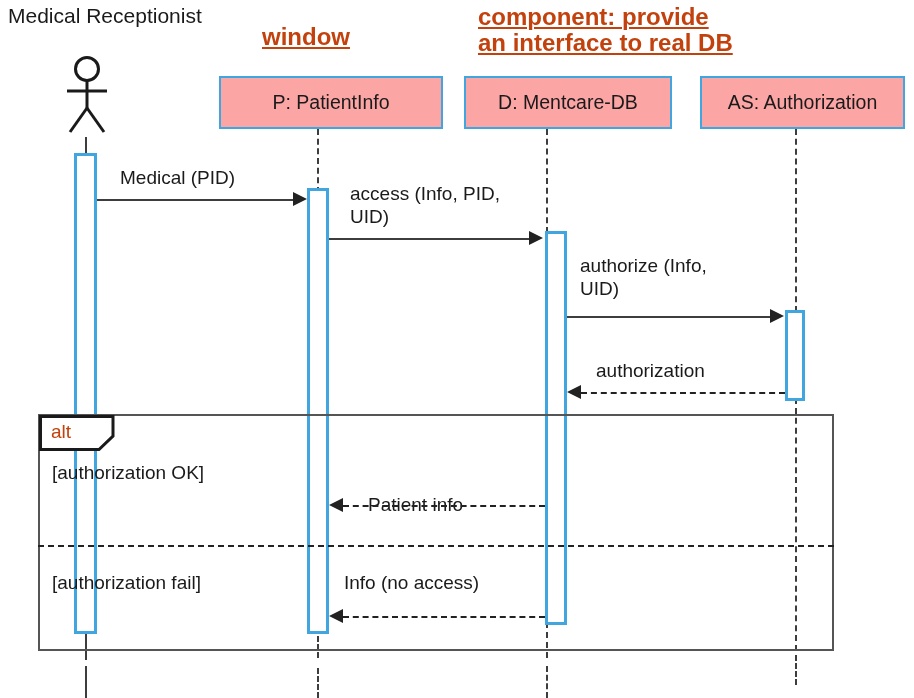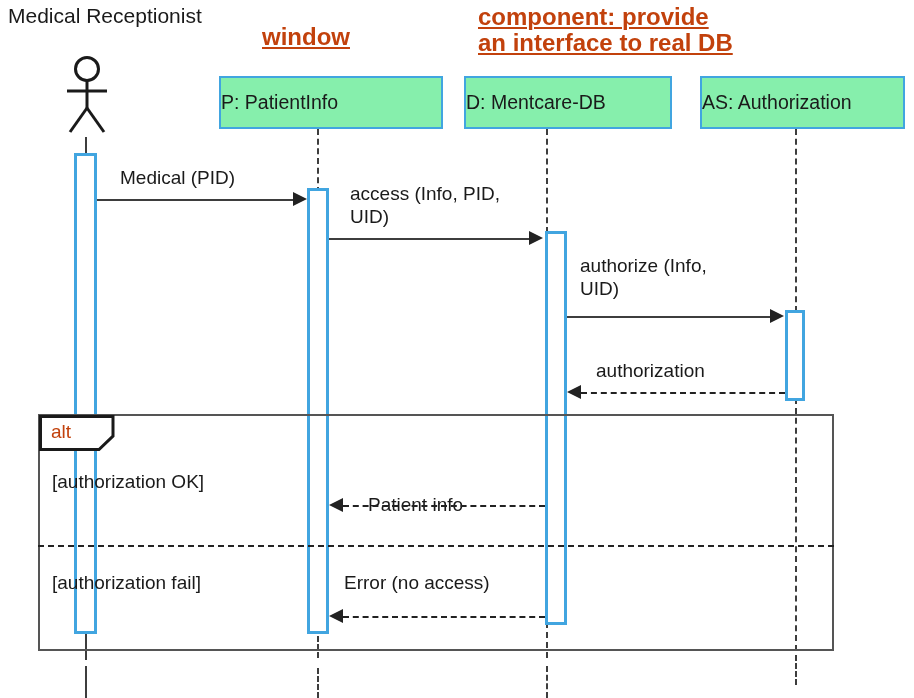--- a/index.html
+++ b/index.html
@@ -21,22 +21,22 @@
     text-underline-offset:2px;
   }
   .lifeline-label{font-size:19.5px;color:#1a1a1a;}
   .msg-label{font-size:19px;color:#1a1a1a;}
   .guard-label{font-size:19px;color:#1a1a1a;}
   .frag-tag-label{font-size:19px;color:#c2410c;}
 
   
   .head-box{
     position:absolute;box-sizing:border-box;
-    border:2.5px solid #41a5e0;background:#86efac;
-    display:flex;align-items:center;
+    border:2.5px solid #41a5e0;background:#fca5a5;
+    display:flex;align-items:center;justify-content:center;
   }
 
   
   .actor-fig{position:absolute;}
 
   
   .lifeline{
     position:absolute;width:0;
     border-left:2px dashed #3d3d3d;
   }
@@ -154,27 +154,27 @@
 
   <div class="frag-box" style="left:38px;top:414px;width:796px;height:237px;"></div>
 
   <div class="frag-tag" style="left:39px;top:415px;width:76px;height:36px;">
     <svg width="76" height="36" viewBox="0 0 76 36">
       <path d="M1.5,1.5 L74,1.5 L74,21 L60,34.5 L1.5,34.5 Z" fill="#ffffff" stroke="#1a1a1a" stroke-width="3"></path>
     </svg>
   </div>
   <div class="txt frag-tag-label" style="left:51px;top:421px;">alt</div>
 
-  <div class="txt guard-label" style="left:52px;top:462px;margin-top:9px;">[authorization OK]</div>
+  <div class="txt guard-label" style="left:52px;top:462px;">[authorization OK]</div>
 
   <div class="txt msg-label" style="left:368px;top:494px;">Patient info</div>
   <div class="msg-line dashed" style="left:343px;top:505px;width:202px;"></div>
   <div class="arrow-head arrow-left" style="left:329px;top:498px;"></div>
 
   <div class="frag-divider" style="left:38px;top:545px;width:796px;"></div>
 
   <div class="txt guard-label" style="left:52px;top:572px;">[authorization fail]</div>
 
-  <div class="txt msg-label" style="left:344px;top:572px;">Error (no access)</div>
+  <div class="txt msg-label" style="left:344px;top:572px;">Info (no access)</div>
   <div class="msg-line dashed" style="left:343px;top:616px;width:202px;"></div>
   <div class="arrow-head arrow-left" style="left:329px;top:609px;"></div>
 
 </div>
 
 </body></html>

